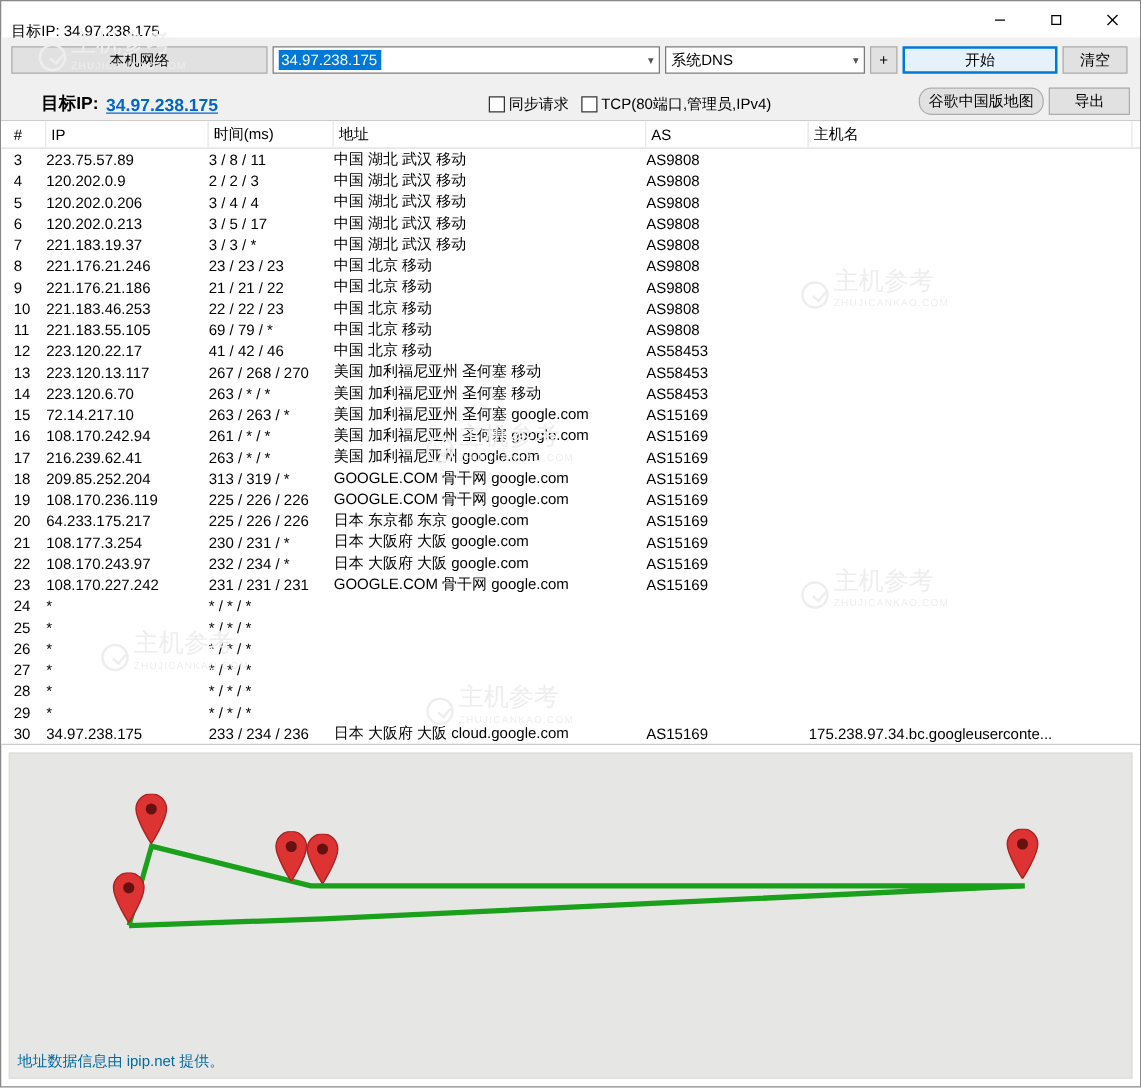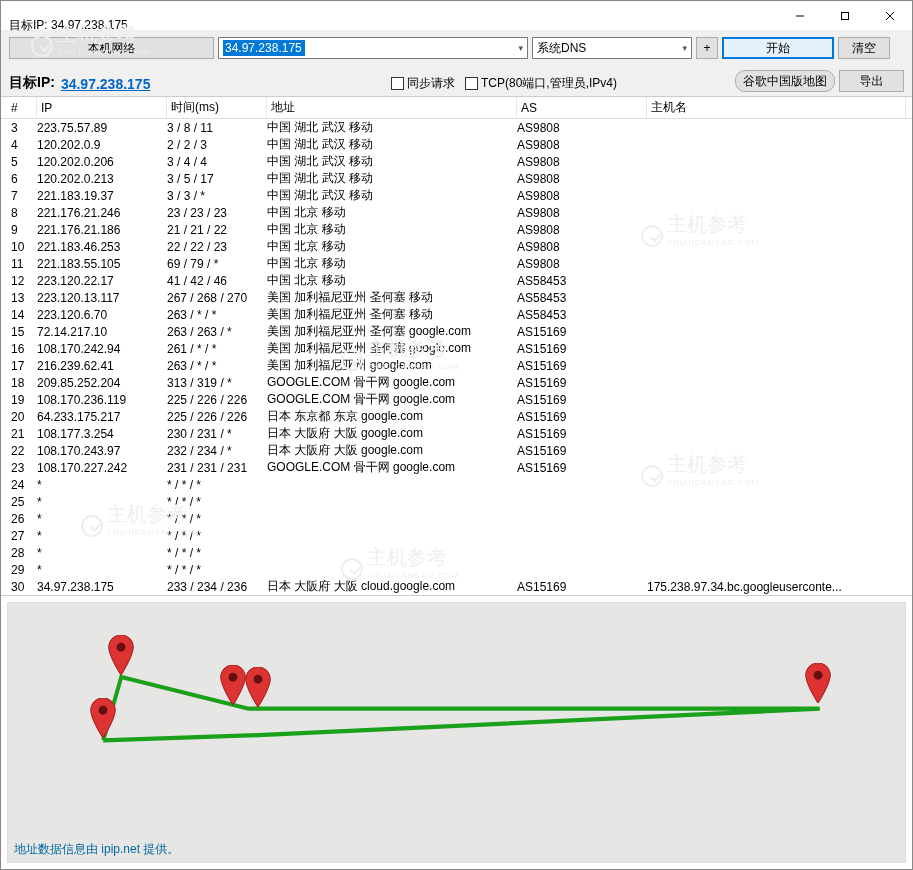--- a/index.html
+++ b/index.html
@@ -99,20 +99,21 @@
     border: 1px solid #adadad;
     background: #e1e1e1;
     display: flex;
     align-items: center;
     justify-content: center;
     cursor: pointer;
   }
   .target-label {
     font-size: 14px;
     font-weight: bold;
+    margin-left: 24px;
   }
   .target-link {
     font-size: 14px;
     font-weight: bold;
     color: #0066cc;
     text-decoration: underline;
   }
   .checkbox-wrap {
     display: flex;
     align-items: center;
@@ -278,21 +279,21 @@
       <div class="btn" style="width:205px;">本机网络</div>
       <div class="combo target" style="width:310px;">
         <span class="val">34.97.238.175</span>
         <span class="arrow">▾</span>
       </div>
       <div class="combo" style="width:160px;">
         <span>系统DNS</span>
         <span class="arrow">▾</span>
       </div>
       <div class="plusbtn">+</div>
-      <div class="btn start" style="width:112px;">开始</div>
+      <div class="btn start" style="width:124px;">开始</div>
       <div class="btn" style="width:52px;">清空</div>
     </div>
     <div class="tbrow">
       <span class="target-label">目标IP:</span>
       <a class="target-link" style="margin-right:auto; margin-left:2px;">34.97.238.175</a>
       <div style="width:120px;"></div>
       <label class="checkbox-wrap">
         <span class="box"></span>
         <span>同步请求</span>
       </label>

